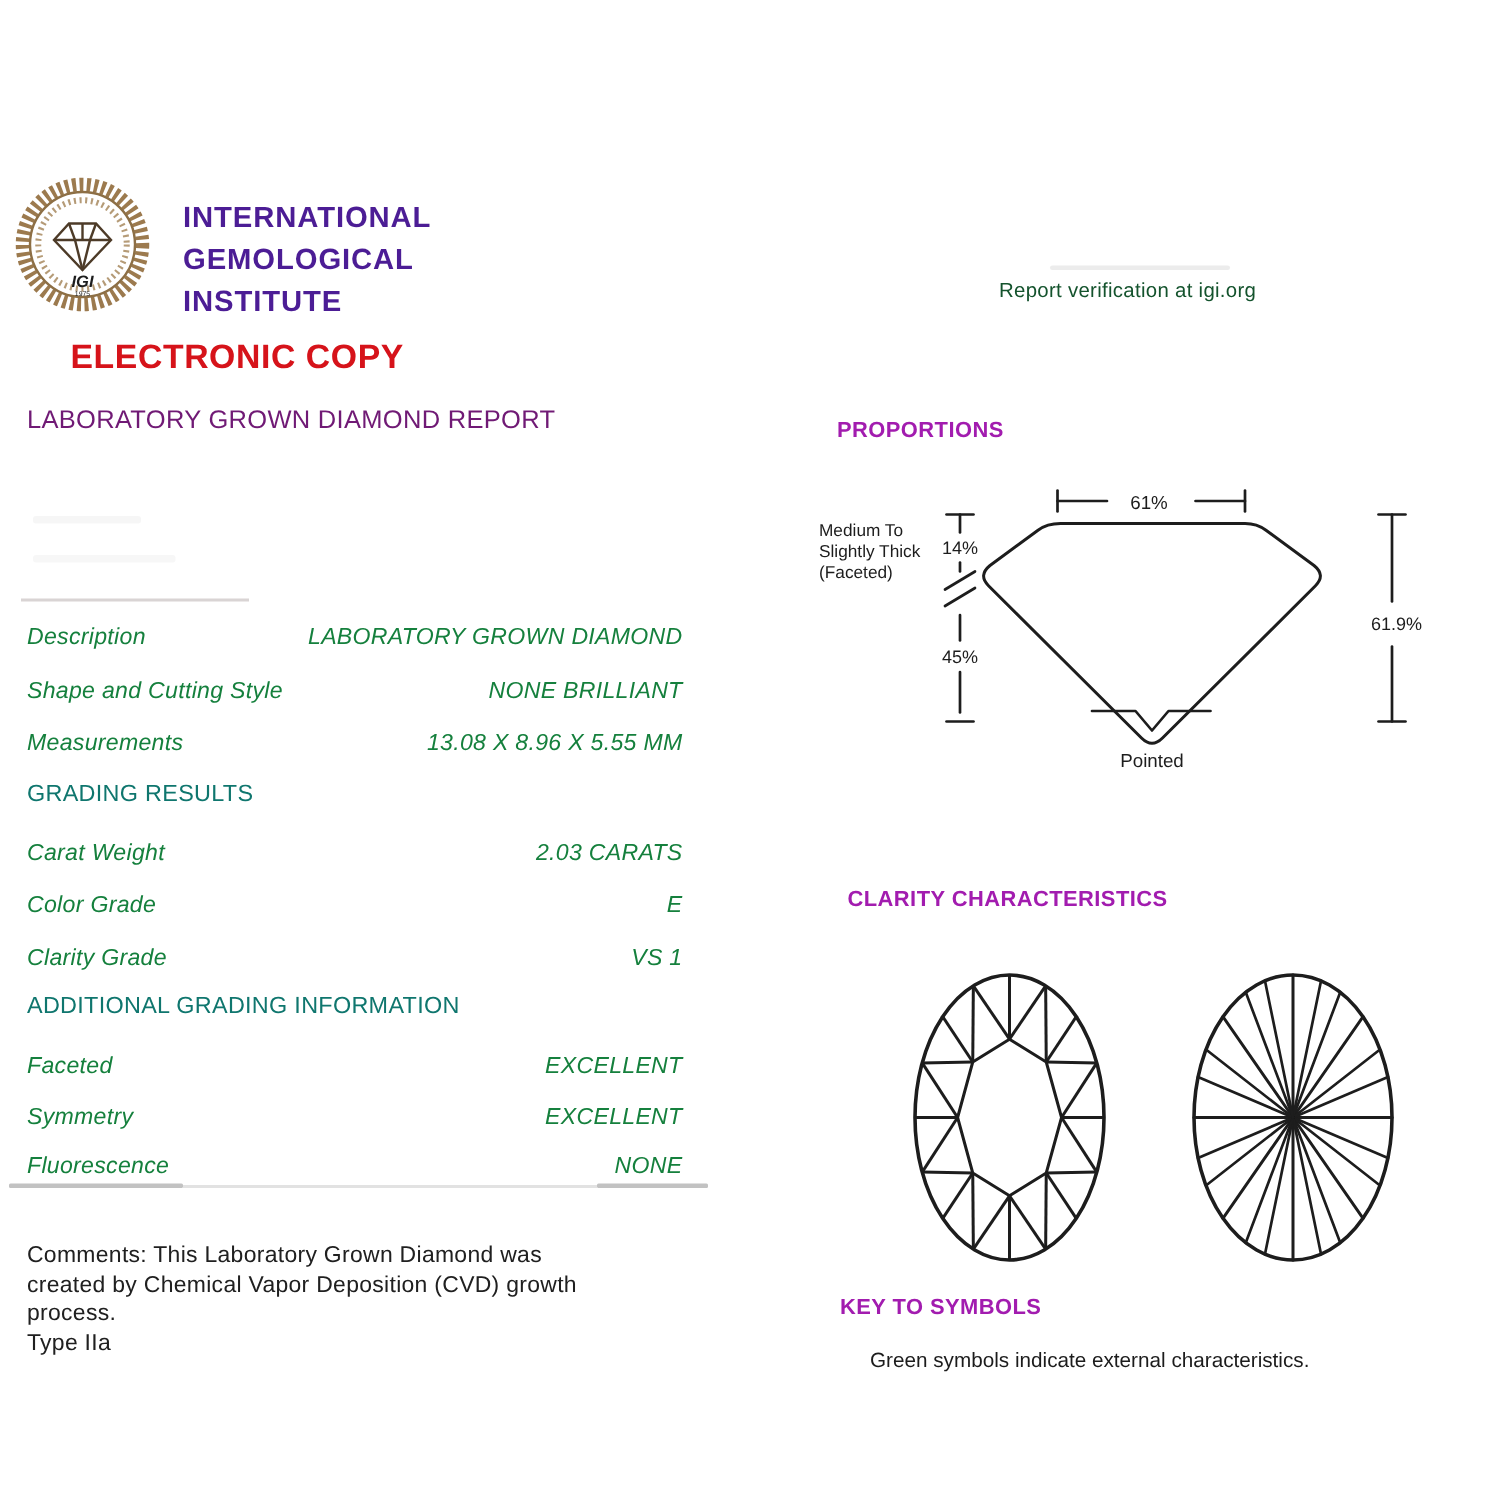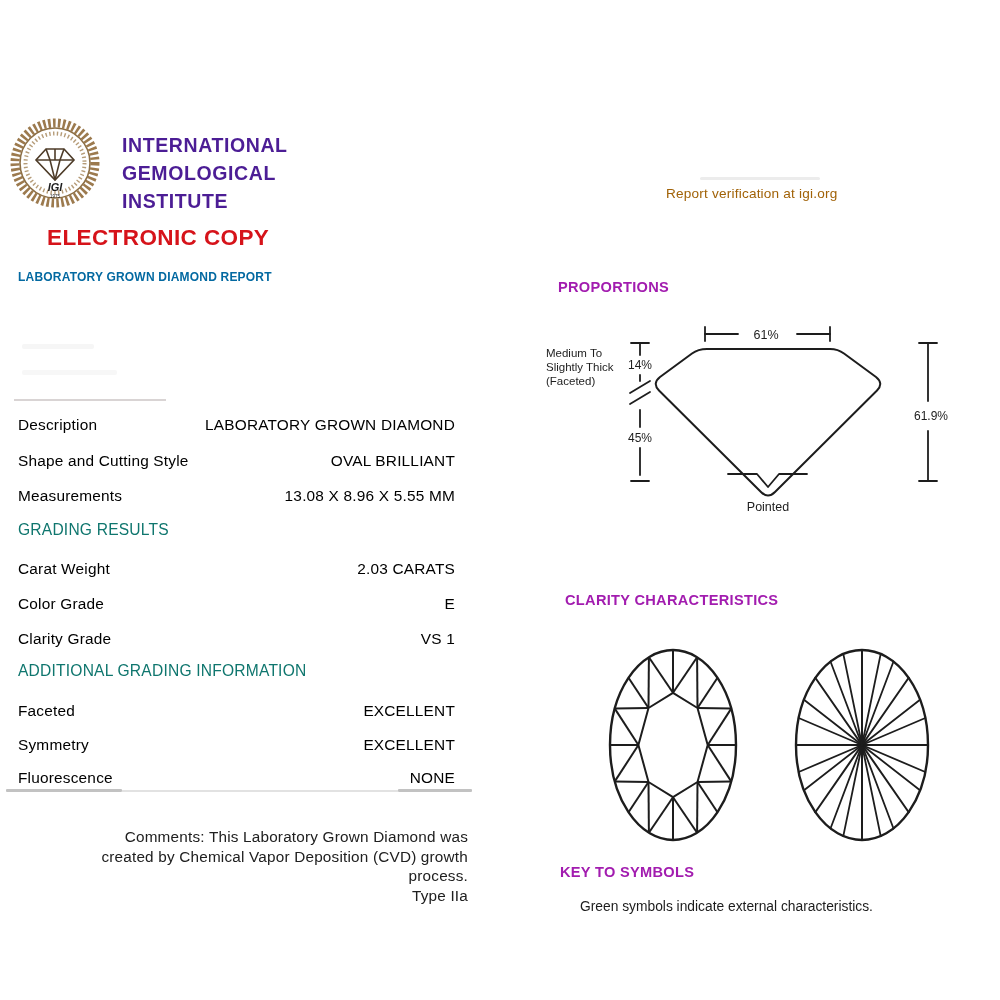--- a/index.html
+++ b/index.html
@@ -4,29 +4,29 @@
 <style>
   html,body{margin:0;padding:0;background:#ffffff;}
   .page{position:relative;width:1000px;height:1000px;background:#ffffff;overflow:hidden;
         font-family:"Liberation Sans","DejaVu Sans",sans-serif;color:#1e1e1e;}
   .abs{position:absolute;}
 
   
   .brand{left:122px;top:131px;font-size:19.5px;font-weight:bold;line-height:28px;
          letter-spacing:.6px;color:#4c1d95;}
   .ecopy{left:47px;top:225px;font-size:22.5px;font-weight:bold;letter-spacing:.4px;color:#d6131a;}
-  .rtitle{left:18px;top:270px;font-size:12px;font-weight:bold;letter-spacing:.2px;color:#0369a1;}
-  .verify{left:666px;top:186px;font-size:13.6px;color:#a16207;letter-spacing:.2px;text-align:right;}
-
-  
-  .row{left:18px;width:437px;height:20px;font-size:15.4px;color:#000000;letter-spacing:.2px;}
+  .rtitle{left:18px;top:270px;font-size:17px;font-weight:normal;letter-spacing:.2px;color:#701a75;}
+  .verify{left:666px;top:186px;font-size:13.6px;color:#14532d;letter-spacing:.2px;text-align:right;}
+
+  
+  .row{left:18px;width:437px;height:20px;font-size:15.4px;color:#15803d;letter-spacing:.2px;font-style:italic;}
   .row .lab{position:absolute;left:0;top:0;}
   .row .val{position:absolute;right:0;top:0;text-align:right;white-space:nowrap;}
   .sechead{left:18px;font-size:15.6px;font-weight:normal;color:#0f766e;letter-spacing:.2px;}
-  .comments{left:18px;top:827px;width:450px;font-size:15.3px;line-height:19.5px;color:#202020;letter-spacing:.2px;text-align:right;}
+  .comments{left:18px;top:827px;width:450px;font-size:15.3px;line-height:19.5px;color:#202020;letter-spacing:.2px;}
 
   
   .rc-head{font-size:14.6px;font-weight:bold;color:#a21caf;letter-spacing:.3px;}
   .keylines{left:580px;top:897px;font-size:13.8px;line-height:20.5px;color:#1c1c1c;}
 
   
   .smudge{background:#ececec;border-radius:2px;}
   .ghostline{background:#d9d4d4;height:2px;}
   .faintseg{height:3px;background:#8f8f8f;opacity:.55;border-radius:1px;}
   .faintmid{height:1.5px;background:#e2e2e2;}
@@ -70,21 +70,21 @@
   <div class="abs smudge" style="left:22px;top:344px;width:72px;height:5px;opacity:.45"></div>
   <div class="abs smudge" style="left:22px;top:370px;width:95px;height:5px;opacity:.4"></div>
   <div class="abs ghostline" style="left:14px;top:399px;width:152px"></div>
 
   <div class="abs row" style="top:416px">
     <span class="lab">Description</span>
     <span class="val">LABORATORY GROWN DIAMOND</span>
   </div>
   <div class="abs row" style="top:452px">
     <span class="lab">Shape and Cutting Style</span>
-    <span class="val">OVAL BRILLIANT</span>
+    <span class="val">NONE BRILLIANT</span>
   </div>
   <div class="abs row" style="top:487px">
     <span class="lab">Measurements</span>
     <span class="val">13.08 X 8.96 X 5.55 MM</span>
   </div>
 
   <div class="abs sechead" style="top:521px">GRADING RESULTS</div>
 
   <div class="abs row" style="top:560px">
     <span class="lab">Carat Weight</span>

